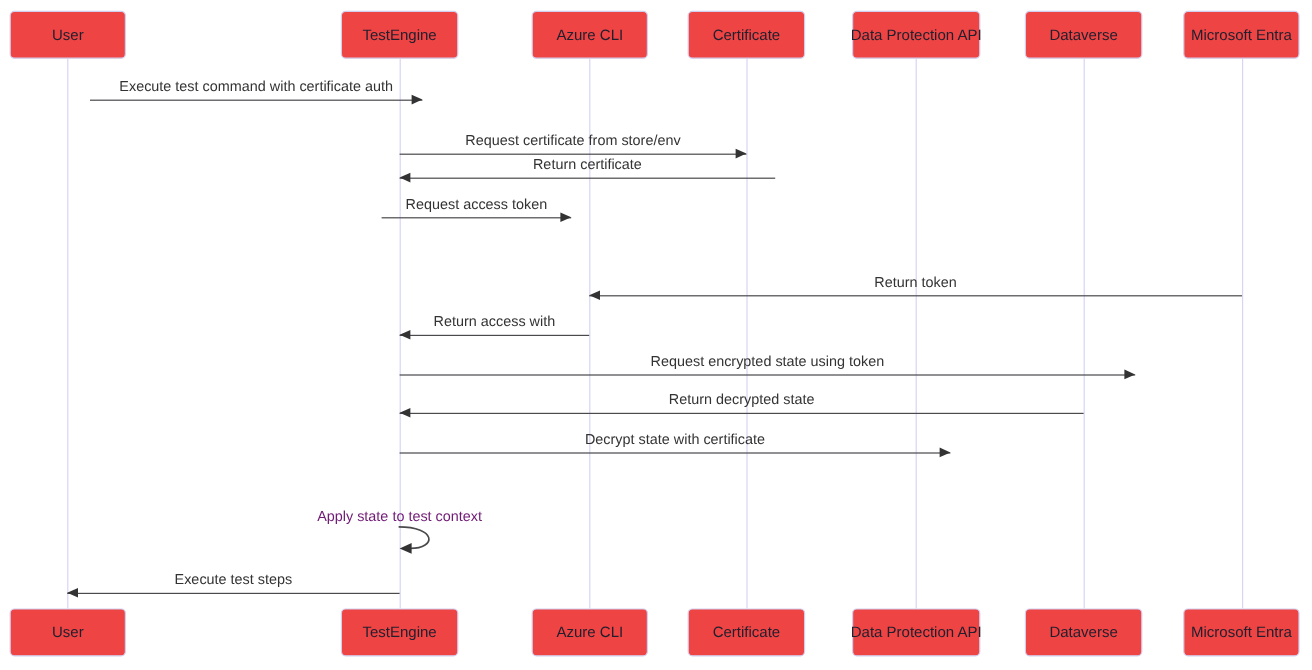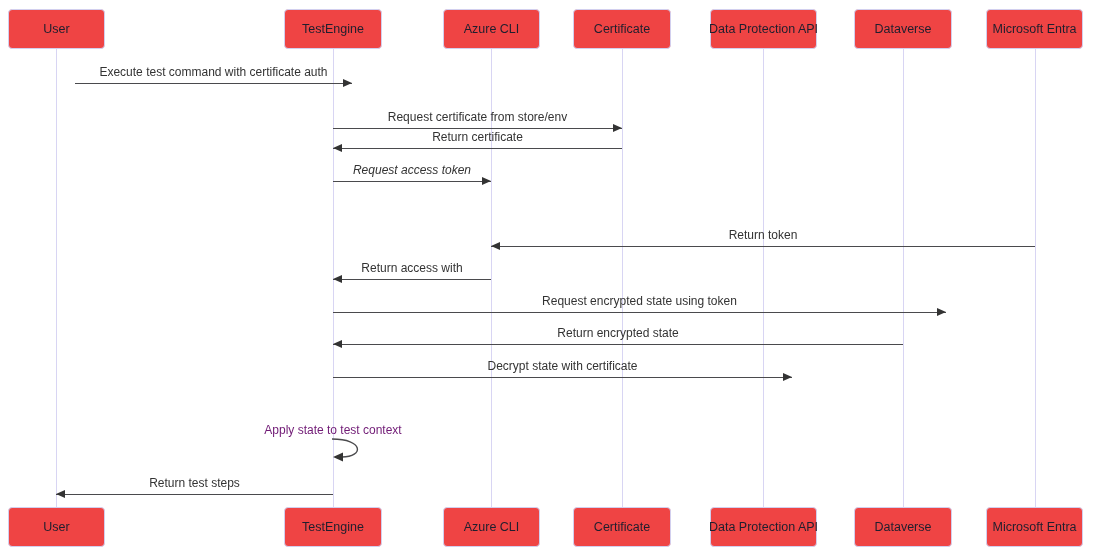--- a/index.html
+++ b/index.html
@@ -51,27 +51,27 @@
     <div class="msg-line"></div>
     <div class="head-r"></div>
   </div>
 
   <div class="msg" style="left:333px;top:96px;width:289px;margin-top:12px;">
     <div class="msg-label">Request certificate from store/env</div>
     <div class="msg-line"></div>
     <div class="head-r"></div>
   </div>
 
-  <div class="msg" style="left:333px;top:128px;width:289px;">
+  <div class="msg" style="left:333px;top:128px;width:289px;padding-left:24px;">
     <div class="msg-label">Return certificate</div>
     <div class="msg-line"></div>
     <div class="head-l"></div>
   </div>
 
-  <div class="msg" style="left:333px;top:161px;width:158px;font-style:italic;">
+  <div class="msg" style="left:318px;top:161px;width:158px;">
     <div class="msg-label">Request access token</div>
     <div class="msg-line"></div>
     <div class="head-r"></div>
   </div>
 
 
   <div class="msg" style="left:491px;top:226px;width:544px;">
     <div class="msg-label">Return token</div>
     <div class="msg-line"></div>
     <div class="head-l"></div>
@@ -83,40 +83,40 @@
     <div class="head-l"></div>
   </div>
 
   <div class="msg" style="left:333px;top:292px;width:570px;padding-left:43px;">
     <div class="msg-label">Request encrypted state using token</div>
     <div class="msg-line"></div>
     <div class="head-r"></div>
   </div>
 
   <div class="msg" style="left:333px;top:324px;width:570px;">
-    <div class="msg-label">Return encrypted state</div>
+    <div class="msg-label">Return decrypted state</div>
     <div class="msg-line"></div>
     <div class="head-l"></div>
   </div>
 
   <div class="msg" style="left:333px;top:357px;width:430px;padding-left:29px;">
     <div class="msg-label">Decrypt state with certificate</div>
     <div class="msg-line"></div>
     <div class="head-r"></div>
   </div>
 
 
   <div class="selfloop-label">Apply state to test context</div>
   <svg class="selfloop-svg" width="42" height="28" viewBox="0 0 42 28">
     <path d="M0,3 C32,3 32,21 10,21" fill="none" stroke="#4a4a4d" stroke-width="1.4"></path>
     <polygon points="1,21 11,16.5 11,25.5" fill="#333333"></polygon>
   </svg>
 
   <div class="msg" style="left:56px;top:474px;width:277px;">
-    <div class="msg-label">Return test steps</div>
+    <div class="msg-label">Execute test steps</div>
     <div class="msg-line"></div>
     <div class="head-l"></div>
   </div>
 
   <div class="actor" style="left:8px;top:9px;width:95px;">User</div>
   <div class="actor" style="left:284px;top:9px;width:96px;">TestEngine</div>
   <div class="actor" style="left:443px;top:9px;width:95px;">Azure CLI</div>
   <div class="actor" style="left:573px;top:9px;width:96px;">Certificate</div>
   <div class="actor" style="left:710px;top:9px;width:105px;">Data Protection API</div>
   <div class="actor" style="left:854px;top:9px;width:96px;">Dataverse</div>

